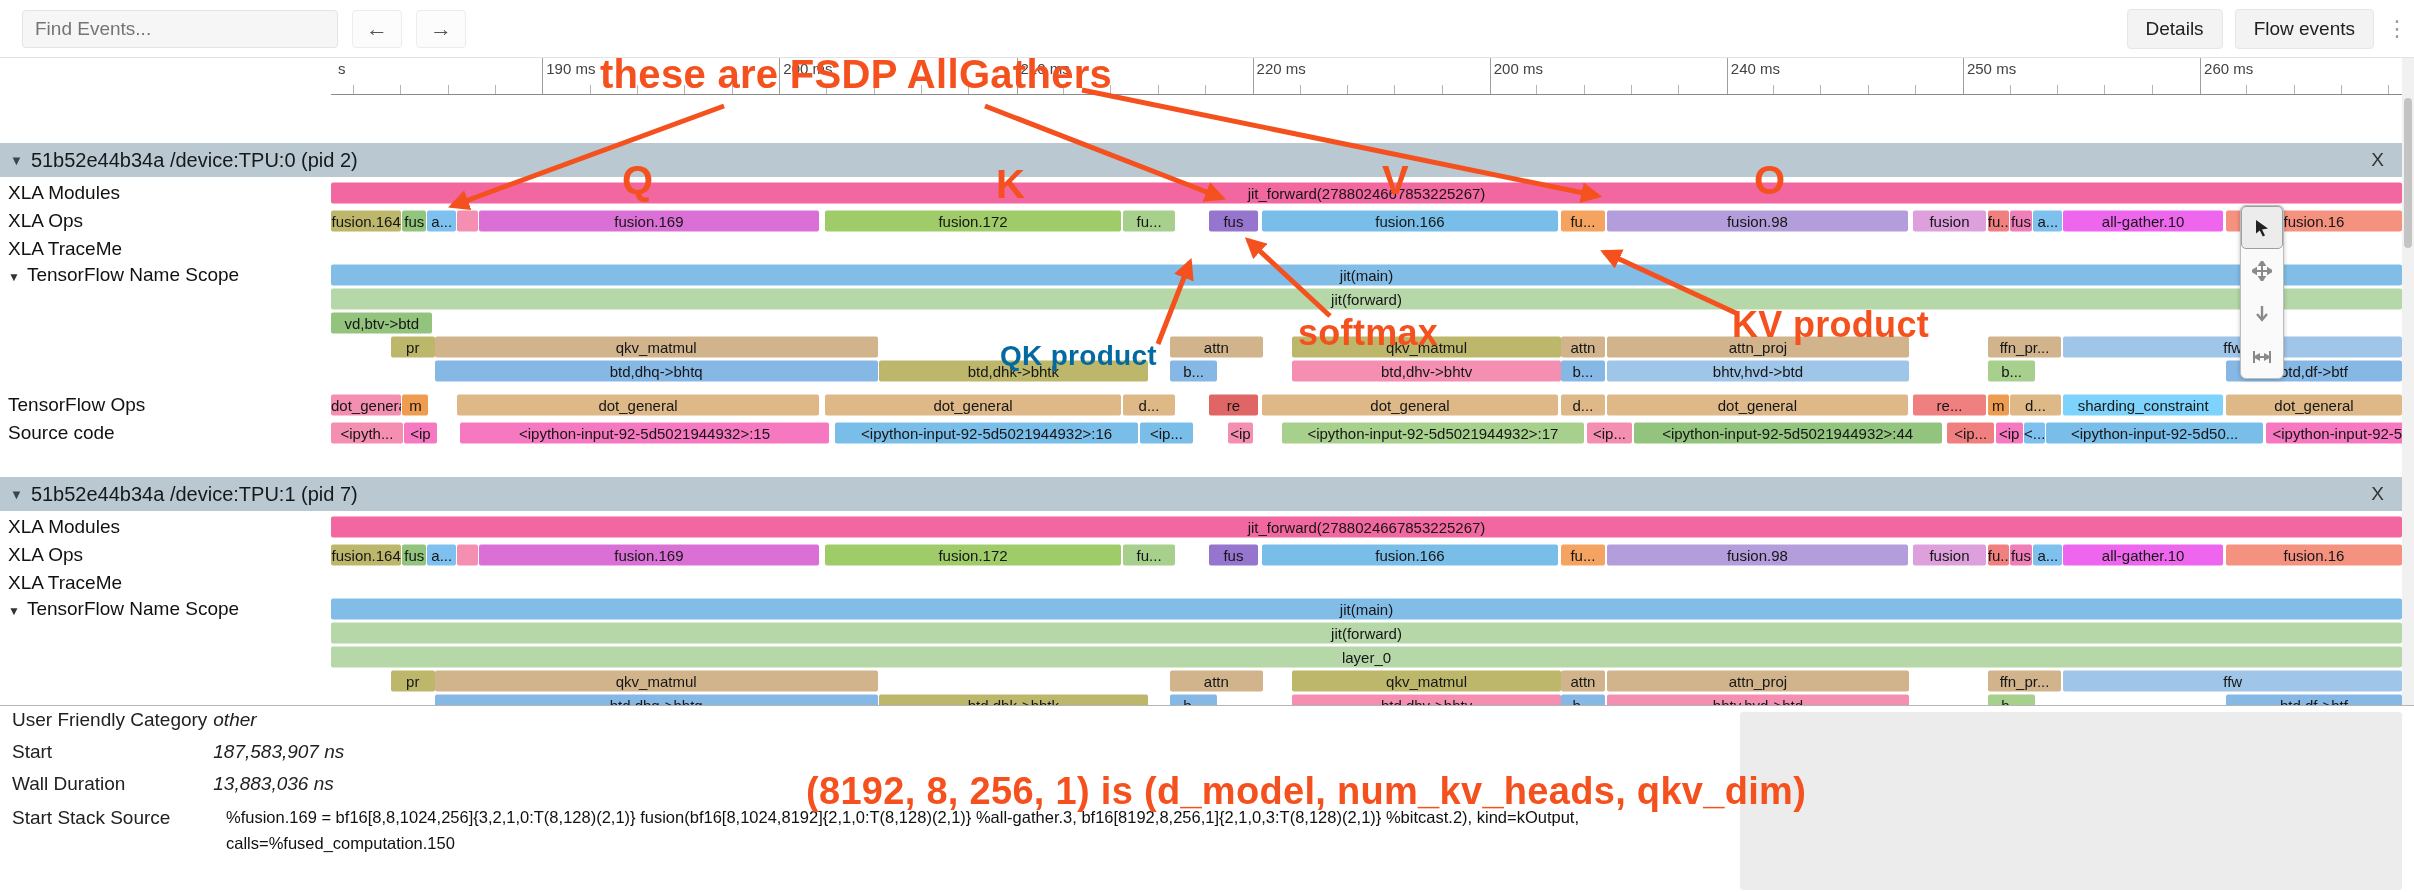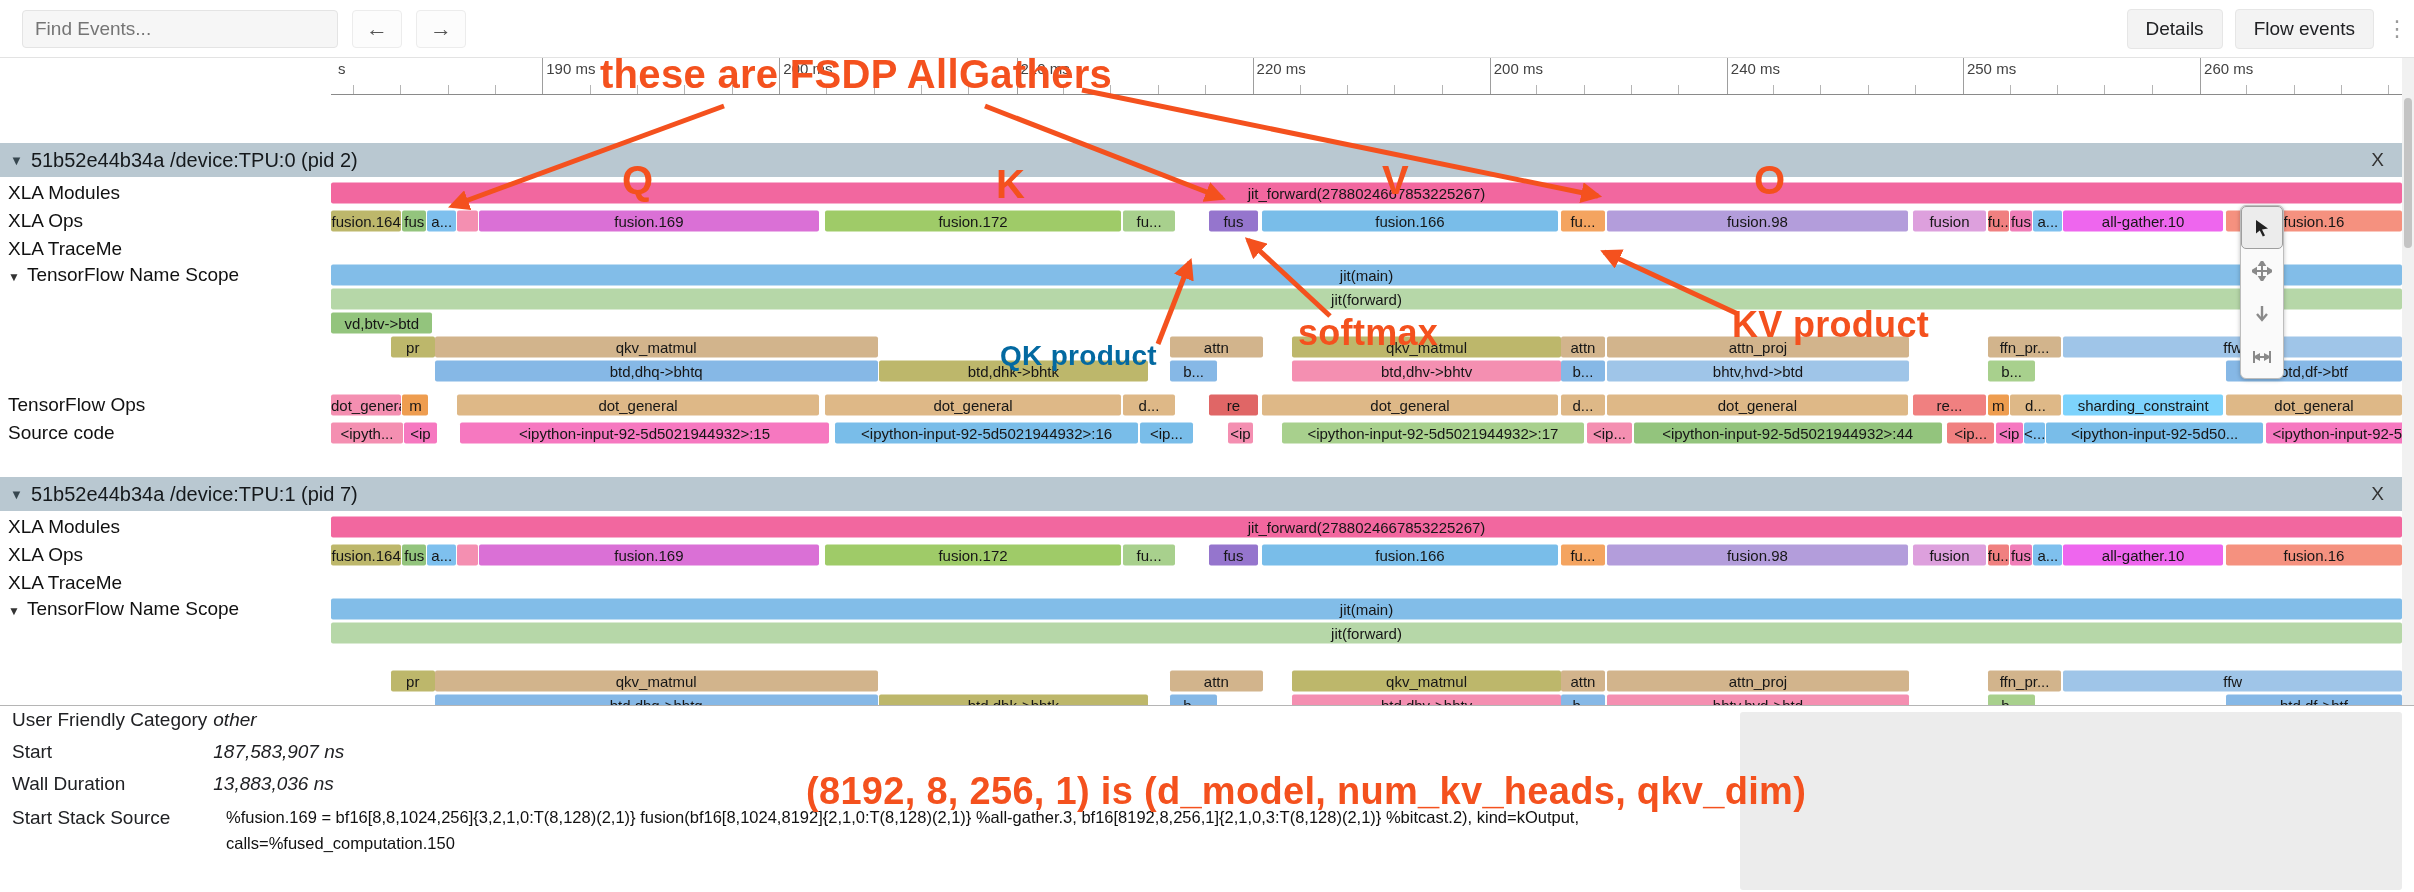--- a/index.html
+++ b/index.html
@@ -260,20 +260,23 @@
     </div>
     <div class="lane-label" style="top: 569px; height: 28px; line-height: 28px;"><span>XLA TraceMe</span></div>
     <div class="lane-row" style="top: 569px; height: 28px;"></div>
     <div class="lane-label" style="top: 597px; height: 24px; line-height: 24px;"><span class="lane-caret">▼</span><span>TensorFlow Name Scope</span></div>
     <div class="lane-row" style="top: 597px; height: 24px;">
       <div class="bar" style="left: 0%; width: 100%; background: rgb(130, 189, 232);">jit(main)</div>
     </div>
     <div class="lane-row" style="top: 621px; height: 24px;">
       <div class="bar" style="left: 0%; width: 100%; background: rgb(182, 215, 168);">jit(forward)</div>
     </div>
+    <div class="lane-row" style="top: 645px; height: 24px;">
+      <div class="bar" style="left: 0%; width: 100%; background: rgb(182, 215, 168);">layer_0</div>
+    </div>
     <div class="lane-row" style="top: 669px; height: 24px;">
       <div class="bar" style="left: 2.9%; width: 2.1%; background: rgb(189, 183, 107);">pr</div>
       <div class="bar" style="left: 5%; width: 21.4%; background: rgb(210, 180, 140);">qkv_matmul</div>
       <div class="bar" style="left: 40.5%; width: 4.5%; background: rgb(210, 180, 140);">attn</div>
       <div class="bar" style="left: 46.4%; width: 13%; background: rgb(189, 183, 107);">qkv_matmul</div>
       <div class="bar" style="left: 59.4%; width: 2.1%; background: rgb(210, 180, 140);">attn</div>
       <div class="bar" style="left: 61.6%; width: 14.6%; background: rgb(210, 180, 140);">attn_proj</div>
       <div class="bar" style="left: 80%; width: 3.55%; background: rgb(210, 180, 140);">ffn_pr...</div>
       <div class="bar" style="left: 83.65%; width: 16.35%; background: rgb(159, 197, 232);">ffw</div>
     </div>

